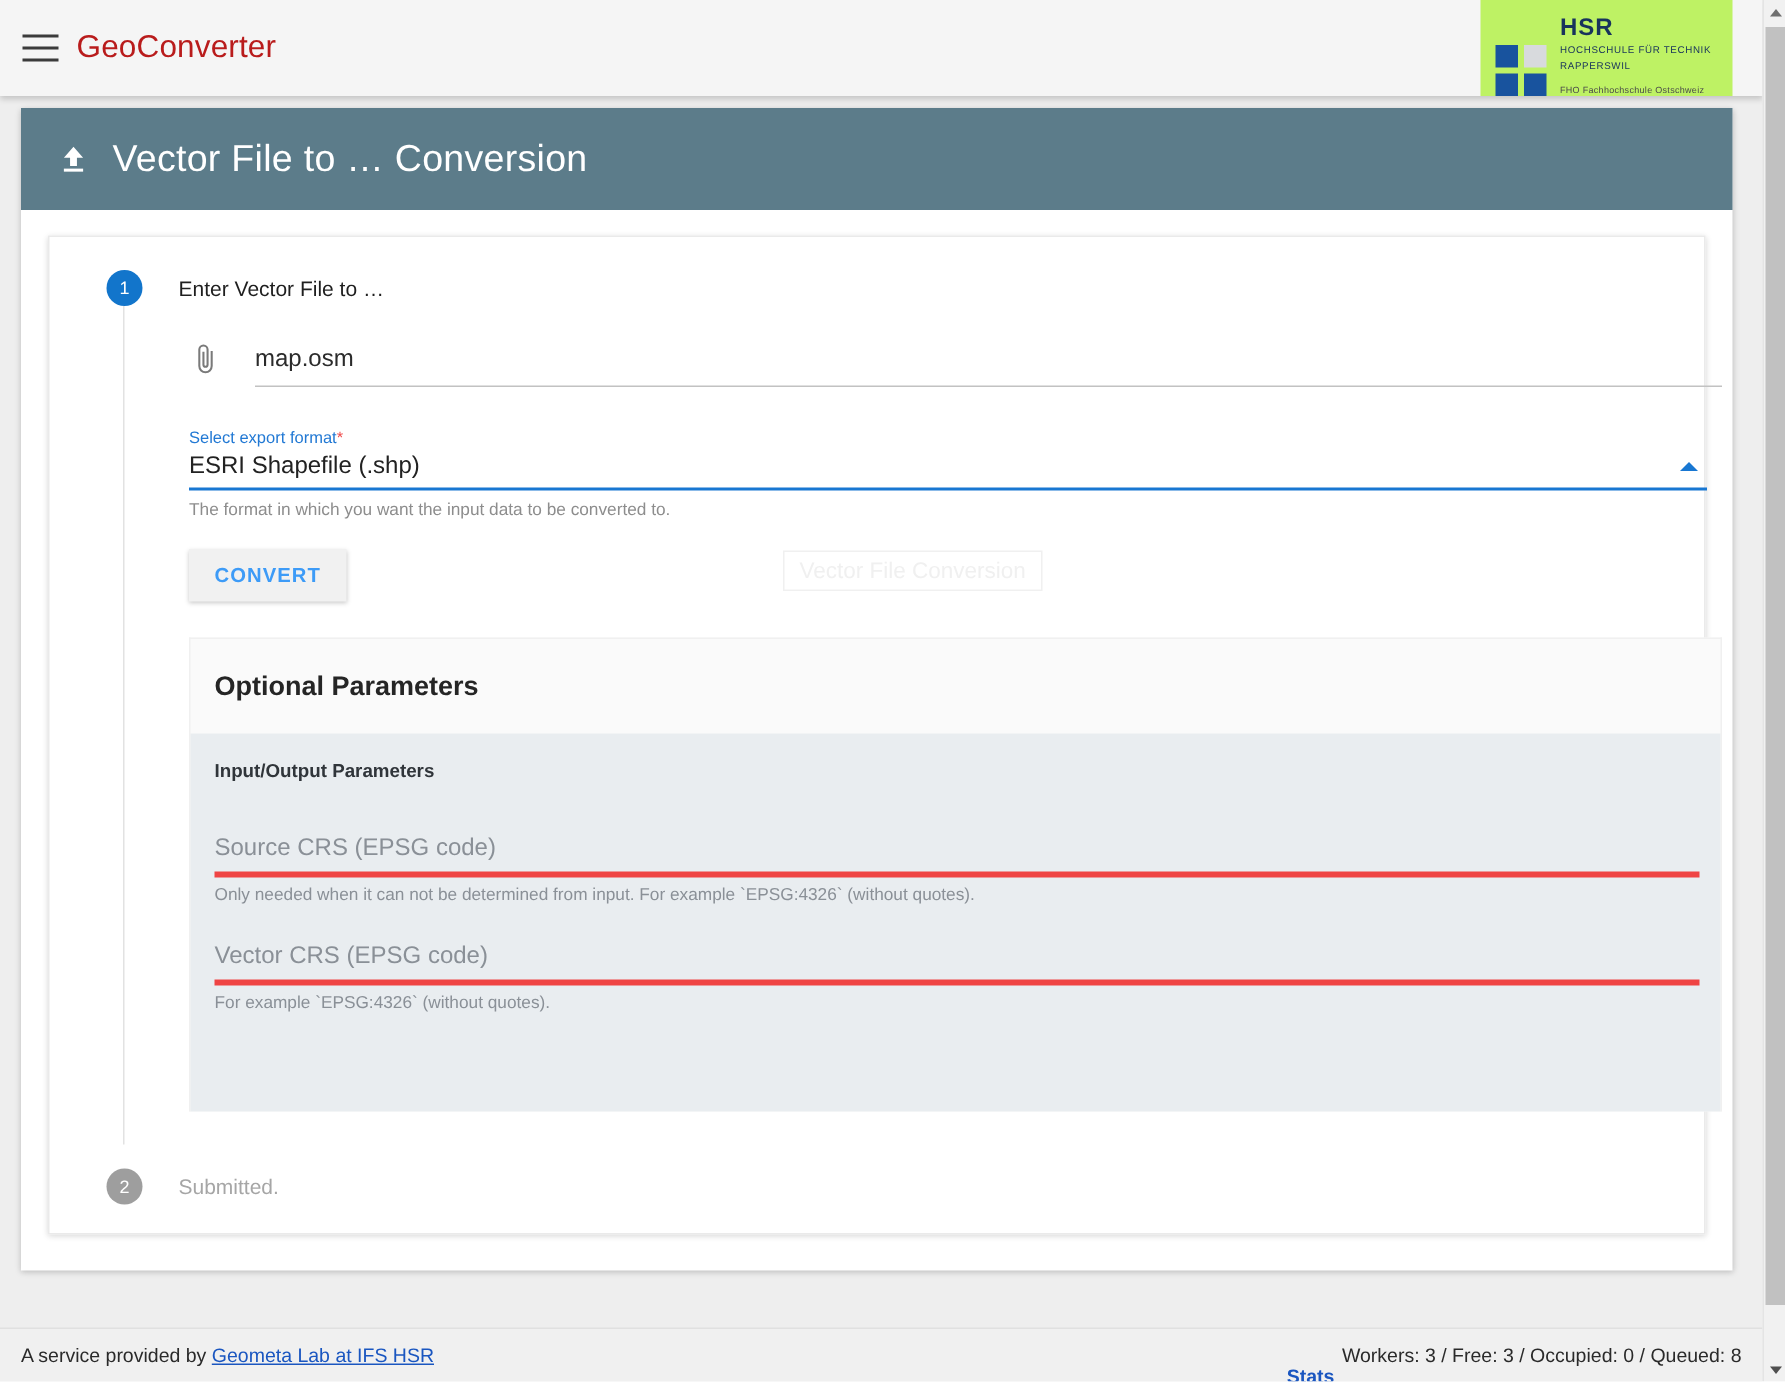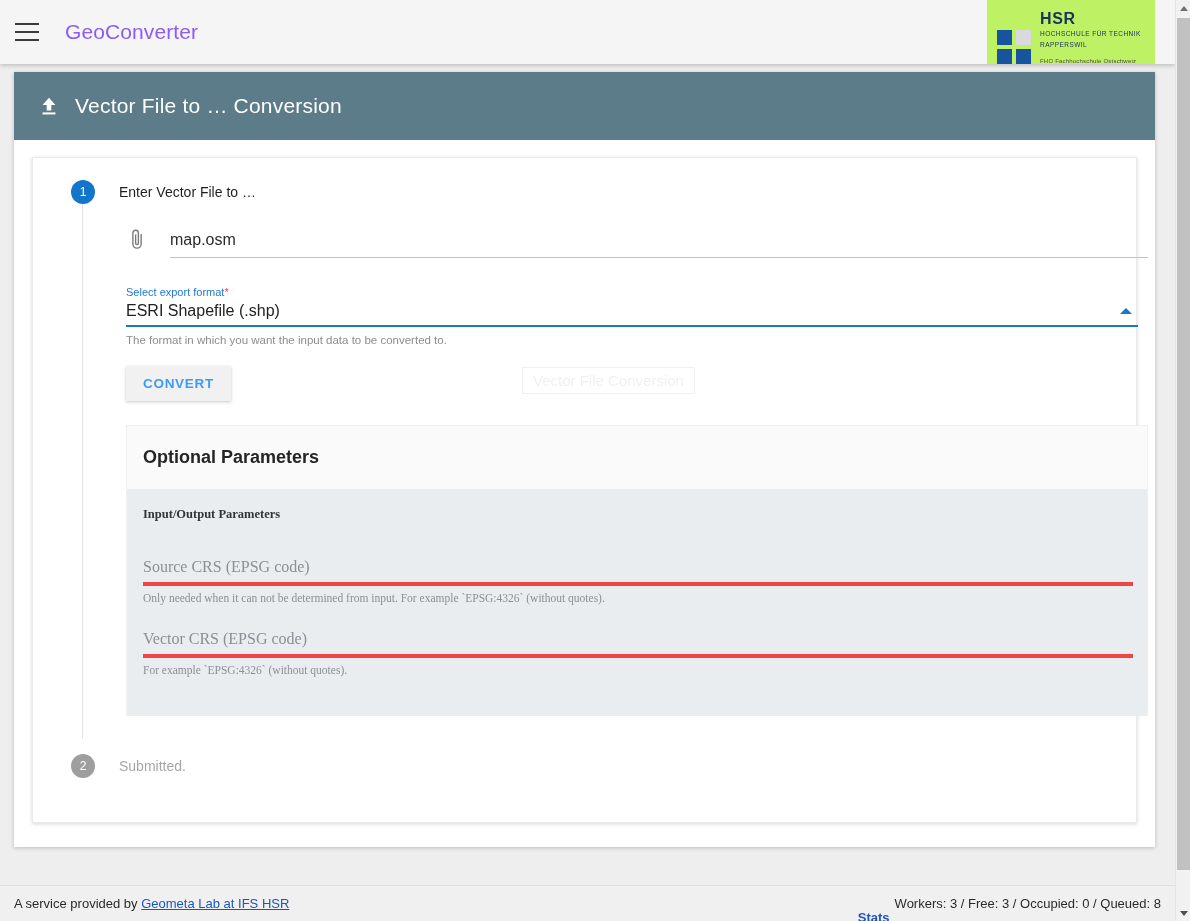--- a/index.html
+++ b/index.html
@@ -42,23 +42,23 @@
   .hamburger {
     width: 24px; height: 18px;
     margin-left: 15px;
     display: flex; flex-direction: column; justify-content: space-between;
     cursor: pointer;
   }
   .hamburger span {
     display: block; height: 2px; width: 24px; background: #3b3b3b;
   }
   .app-title {
-    margin-left: 26px;
+    margin-left: 12px;
     font-size: 21px;
-    color: #8b5cf6;
+    color: #b91c1c;
     letter-spacing: 0.1px;
   }
   .logo-box {
     position: absolute;
     right: 20px; top: 0;
     width: 168px; height: 64px;
     background: #bef264;
     display: flex;
     align-items: flex-end;
     padding-left: 10px;
@@ -103,21 +103,21 @@
     align-items: center;
     padding-left: 24px;
     color: #ffffff;
   }
   .banner-icon {
     width: 22px; height: 22px;
     margin-right: 15px;
     display: block;
   }
   .banner-title {
-    font-size: 21px;
+    font-size: 25px;
     font-weight: normal;
     letter-spacing: 0.2px;
   }
 
   
   .stepper-card {
     margin: 17px 18px 20px 18px;
     background: #ffffff;
     border: 1px solid #eaeaea;
     box-shadow: 0 1px 4px rgba(0,0,0,0.16);
@@ -256,22 +256,21 @@
   }
   .optional-header {
     padding: 21px 16px 21px 16px;
     font-size: 18px;
     font-weight: bold;
     color: #252525;
     cursor: pointer;
   }
   .params-body {
     background: #e9edf0;
-    padding: 18px 16px 14px 16px;
-    font-family: Liberation Serif, serif;
+    padding: 18px 16px 40px 16px;
   }
   .params-subtitle {
     font-size: 12.5px;
     font-weight: bold;
     color: #30353a;
     margin-bottom: 36px;
   }
   .param-field {
     margin-bottom: 26px;
     width: 990px;

